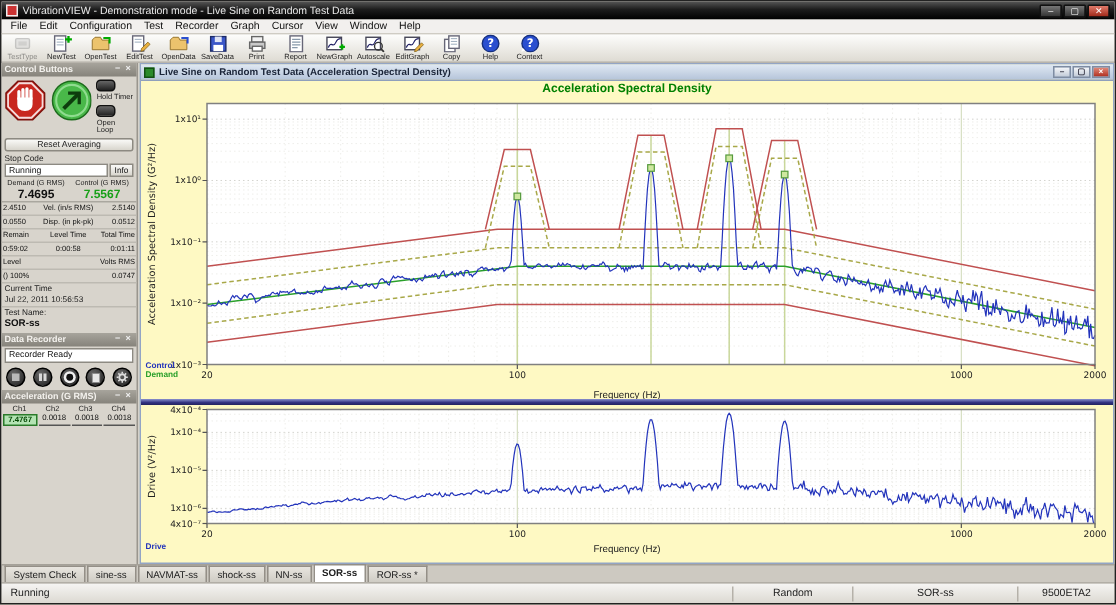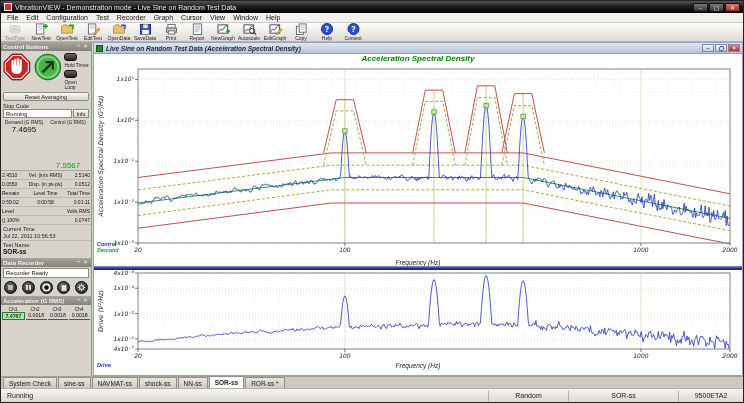--- a/index.html
+++ b/index.html
@@ -28,38 +28,38 @@
   .pill{width:13px;height:8px;background:linear-gradient(#666,#222);border:1px solid #111;border-radius:3px;margin-bottom:2px;}
   .pilllab{font-size:5px;line-height:5px;color:#222;}
   .wide-btn{display:block;margin:1px 2px;height:9px;background:linear-gradient(#fafaf8,#d8d5cd);border:1px solid #8d8a82;border-radius:2px;font-size:5.8px;text-align:center;line-height:8px;color:#222;}
   .slabel{padding:1px 2px 0 2px;font-size:5.5px;color:#222;}
   .runrow{display:flex;gap:1px;padding:0 2px;}
   .runbox{flex:1;background:#fff;border:1px solid #8d8a82;font-size:5.8px;padding:0 2px;line-height:8px;height:9px;}
   .infobtn{width:16px;height:9px;background:linear-gradient(#fafaf8,#d8d5cd);border:1px solid #8d8a82;font-size:5.5px;text-align:center;line-height:8px;}
   .dclabels{display:flex;padding:2px 1px 0 1px;}
   .dclabels div{flex:1;font-size:4.8px;text-align:center;color:#222;}
   .dcvals{display:flex;padding:0 1px;border-bottom:1px solid #aaa79f;}
-  .dcvals div{flex:1;font-size:8px;font-weight:normal;text-align:center;}
-  .dcvals .ctl{color:#18a018;margin-top:36px;}
+  .dcvals div{flex:1;font-size:8px;font-weight:bold;text-align:center;}
+  .dcvals .ctl{color:#18a018;}
   .mrow{display:flex;padding:1px 1px;border-bottom:1px solid #bdbab2;}
   .mrow div{font-size:5px;line-height:6px;}
   .mrow .c1{width:24px;text-align:left;}
   .mrow .c2{flex:1;text-align:center;}
   .mrow .c3{width:25px;text-align:right;}
   .tname{font-size:6.5px;font-weight:bold;padding:0 2px;}
   .recstat{margin:1px 2px;background:#fff;border:1px solid #8d8a82;font-size:5.8px;padding:1px 2px;}
   .recbtns{display:flex;justify-content:space-between;padding:2px 3px;}
   .rbtn{width:13px;height:13px;border-radius:50%;background:radial-gradient(circle at 35% 30%,#6a6a6a,#1d1d1d);border:1px solid #000;display:flex;align-items:center;justify-content:center;}
   .chgrid{display:flex;padding:1px 1px 0 1px;}
   .chgrid div{flex:1;font-size:5px;text-align:center;color:#222;}
   .chvals{display:flex;padding:0 1px;gap:1px;}
   .chvals div{flex:1;font-size:5.2px;text-align:center;border-bottom:1px solid #555;}
   .chvals .on{background:#b4e4b4;color:#054805;font-weight:bold;border:1px solid #2a7a2a;}
   
-  .chartzone{position:absolute;left:92px;top:0;right:0;bottom:0;background:#ffffff;border:1px solid #93a5c5;font-style:italic;}
+  .chartzone{position:absolute;left:92px;top:0;right:0;bottom:0;background:#fef9c3;border:1px solid #93a5c5;}
   .childbar{height:11px;background:linear-gradient(#dfe8f3,#b6c5da);border-bottom:1px solid #8fa0bc;display:flex;align-items:center;padding:0 2px;font-size:6.5px;font-weight:bold;color:#1a2438;}
   .childicon{width:7px;height:7px;background:#2a8a2a;border:1px solid #135013;margin-right:3px;flex:none;}
   .childbtns{display:flex;gap:1px;}
   .cwbtn{width:12px;height:8px;font-size:5.5px;line-height:7px;text-align:center;background:linear-gradient(#f4f6f9,#c2cbd8);border:1px solid #7e8ca2;color:#223;}
   .cwbtn.close{background:linear-gradient(#e28a7a,#b03020);color:#fff;}
   .chartblock{position:absolute;left:0;right:0;}
   .ctitle{height:11px;text-align:center;font-size:8px;font-weight:bold;}
   .xlab{height:11px;text-align:center;font-size:6.5px;color:#222;}
   .legend{position:absolute;left:3px;bottom:13px;font-size:5.5px;font-weight:bold;line-height:6px;}
   .splitter{position:absolute;left:0;right:0;height:4px;background:linear-gradient(#8b93cf,#31317f 60%,#23235f);}

